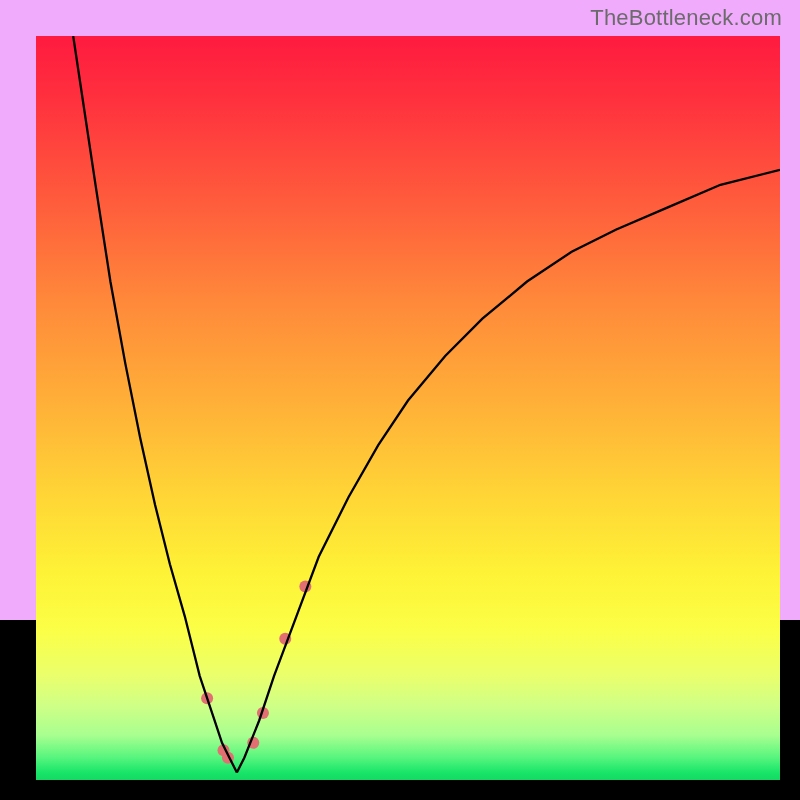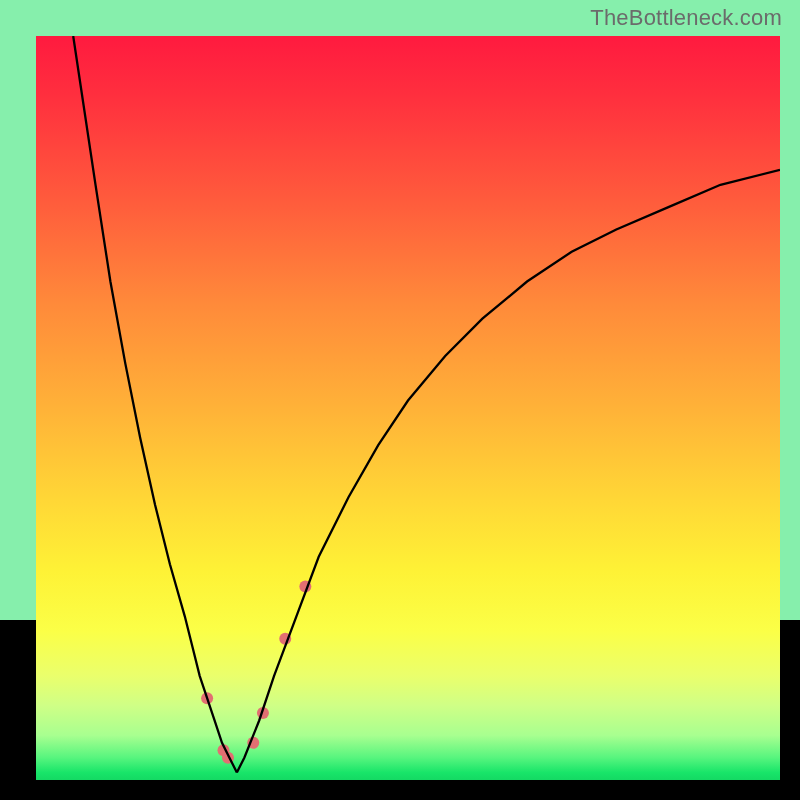--- a/index.html
+++ b/index.html
@@ -8,21 +8,21 @@
     width: 800px;
     height: 800px;
     background: #000000;
     overflow: hidden;
     font-family: Arial, Helvetica, sans-serif;
   }
   .stage {
     position: relative;
     width: 800px;
     height: 620px;
-    background: #86efac;
+    background: #f0abfc;
   }
   .plot-area {
     position: absolute;
     left: 36px;
     top: 36px;
     width: 744px;
     height: 744px;
     overflow: hidden;
   }
   .gradient-bg {

